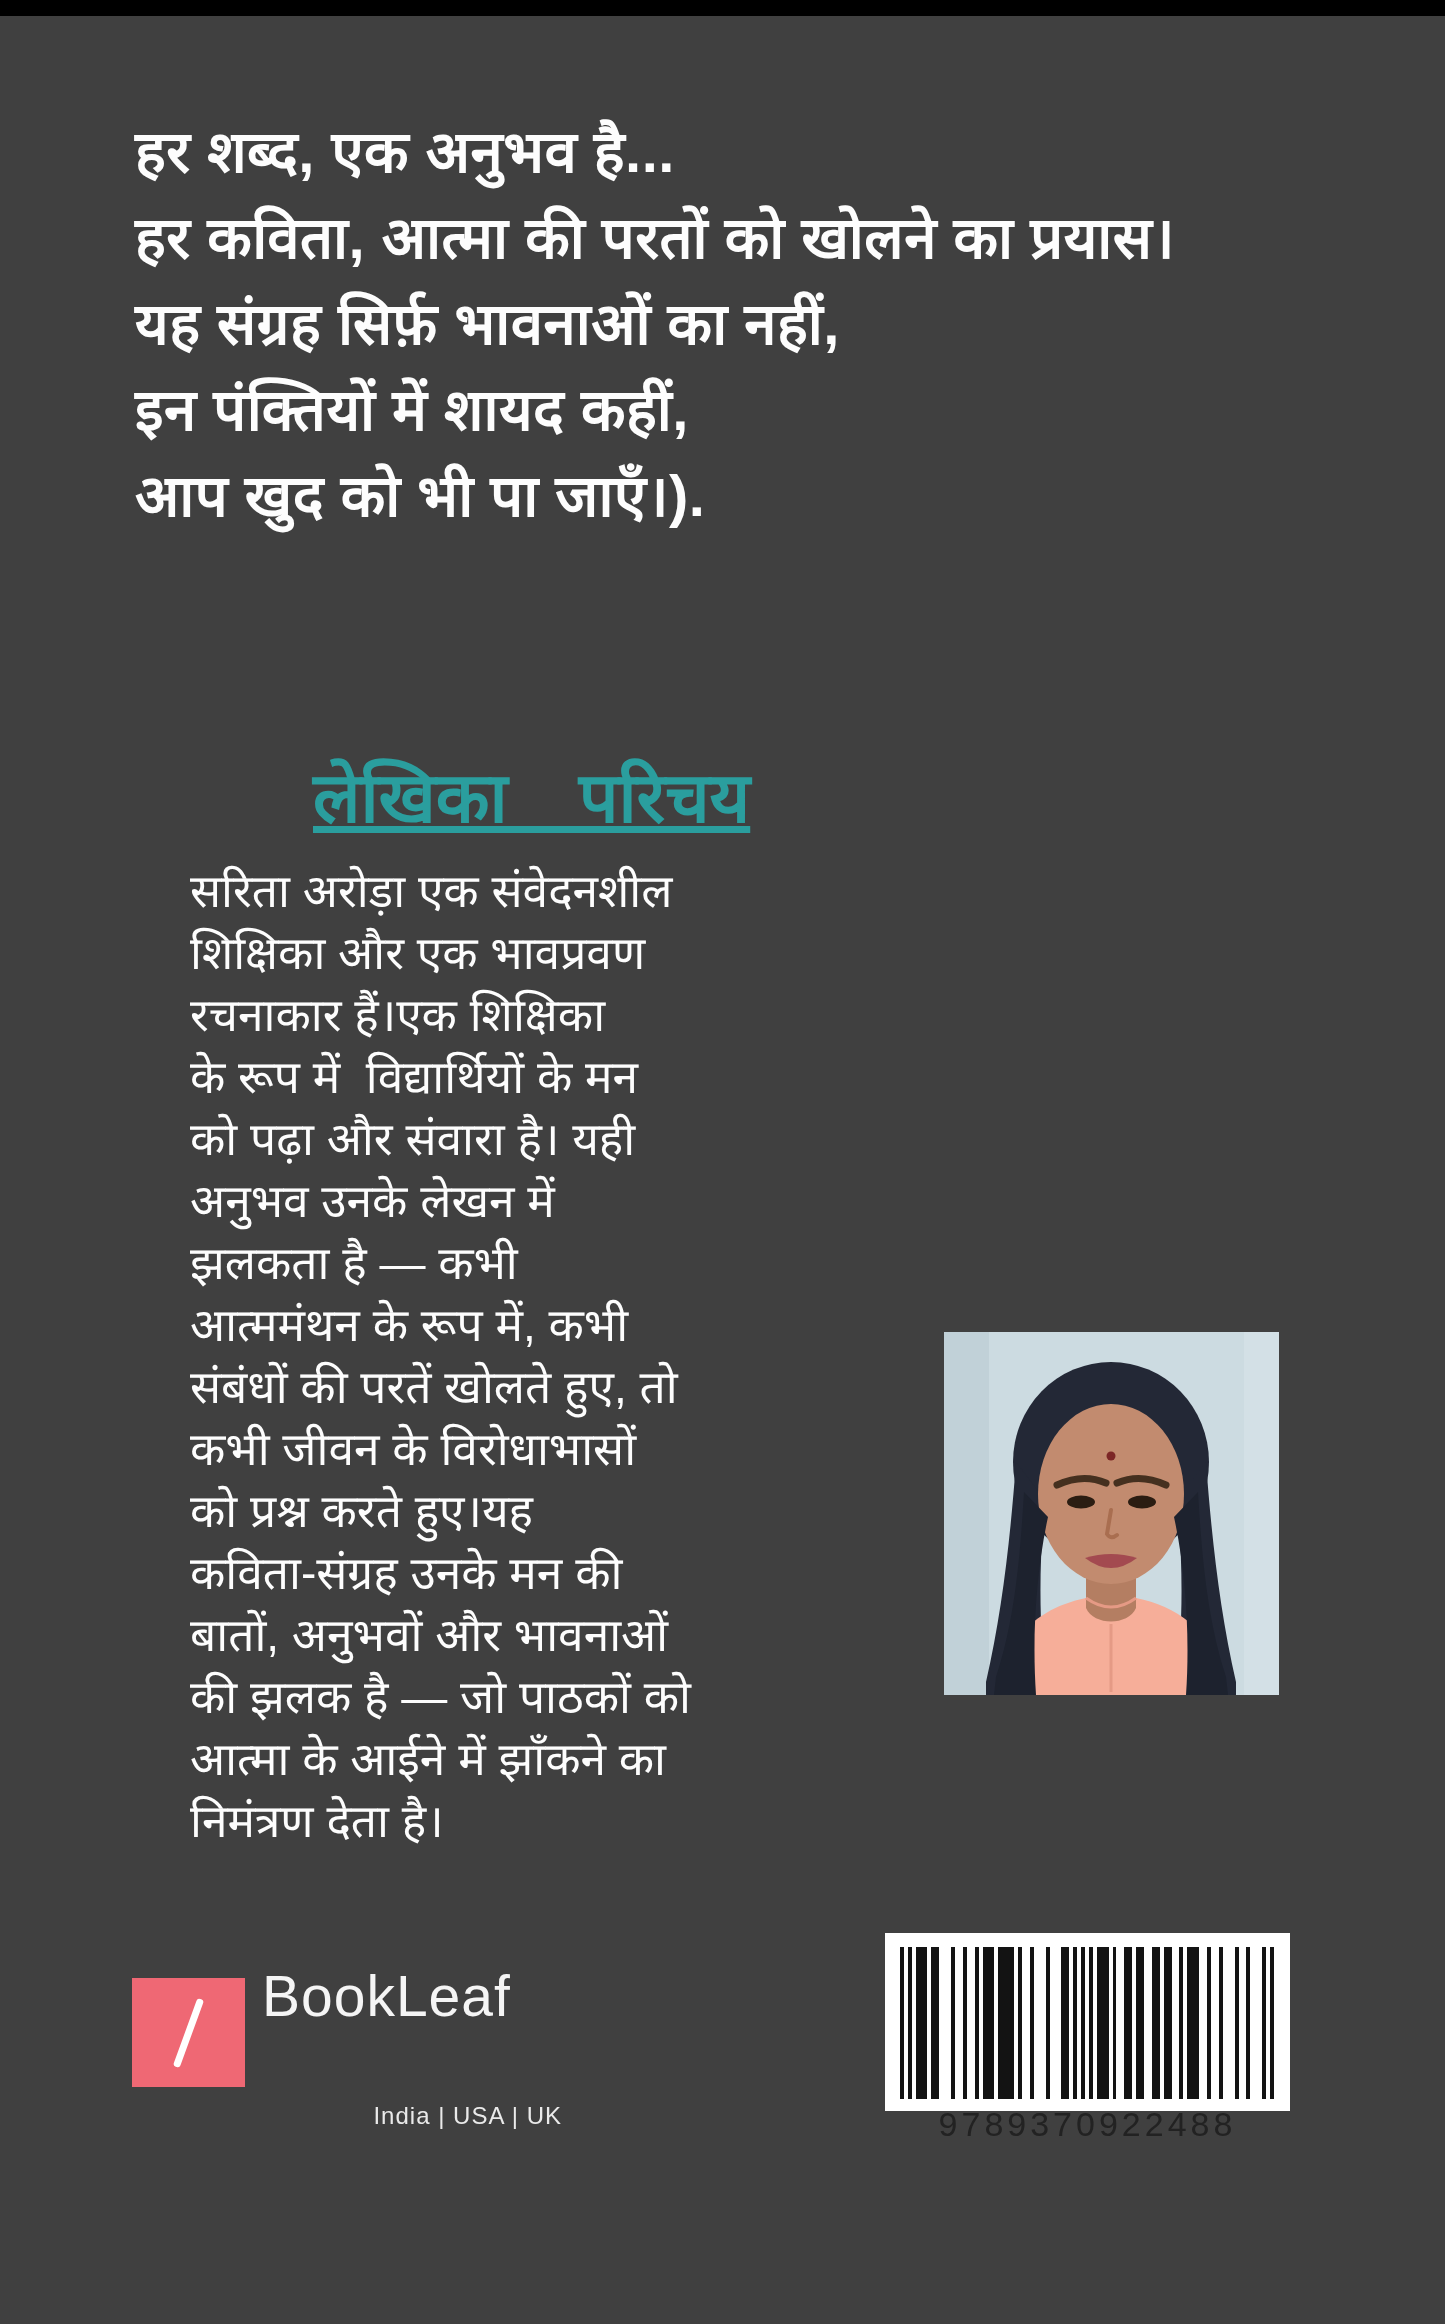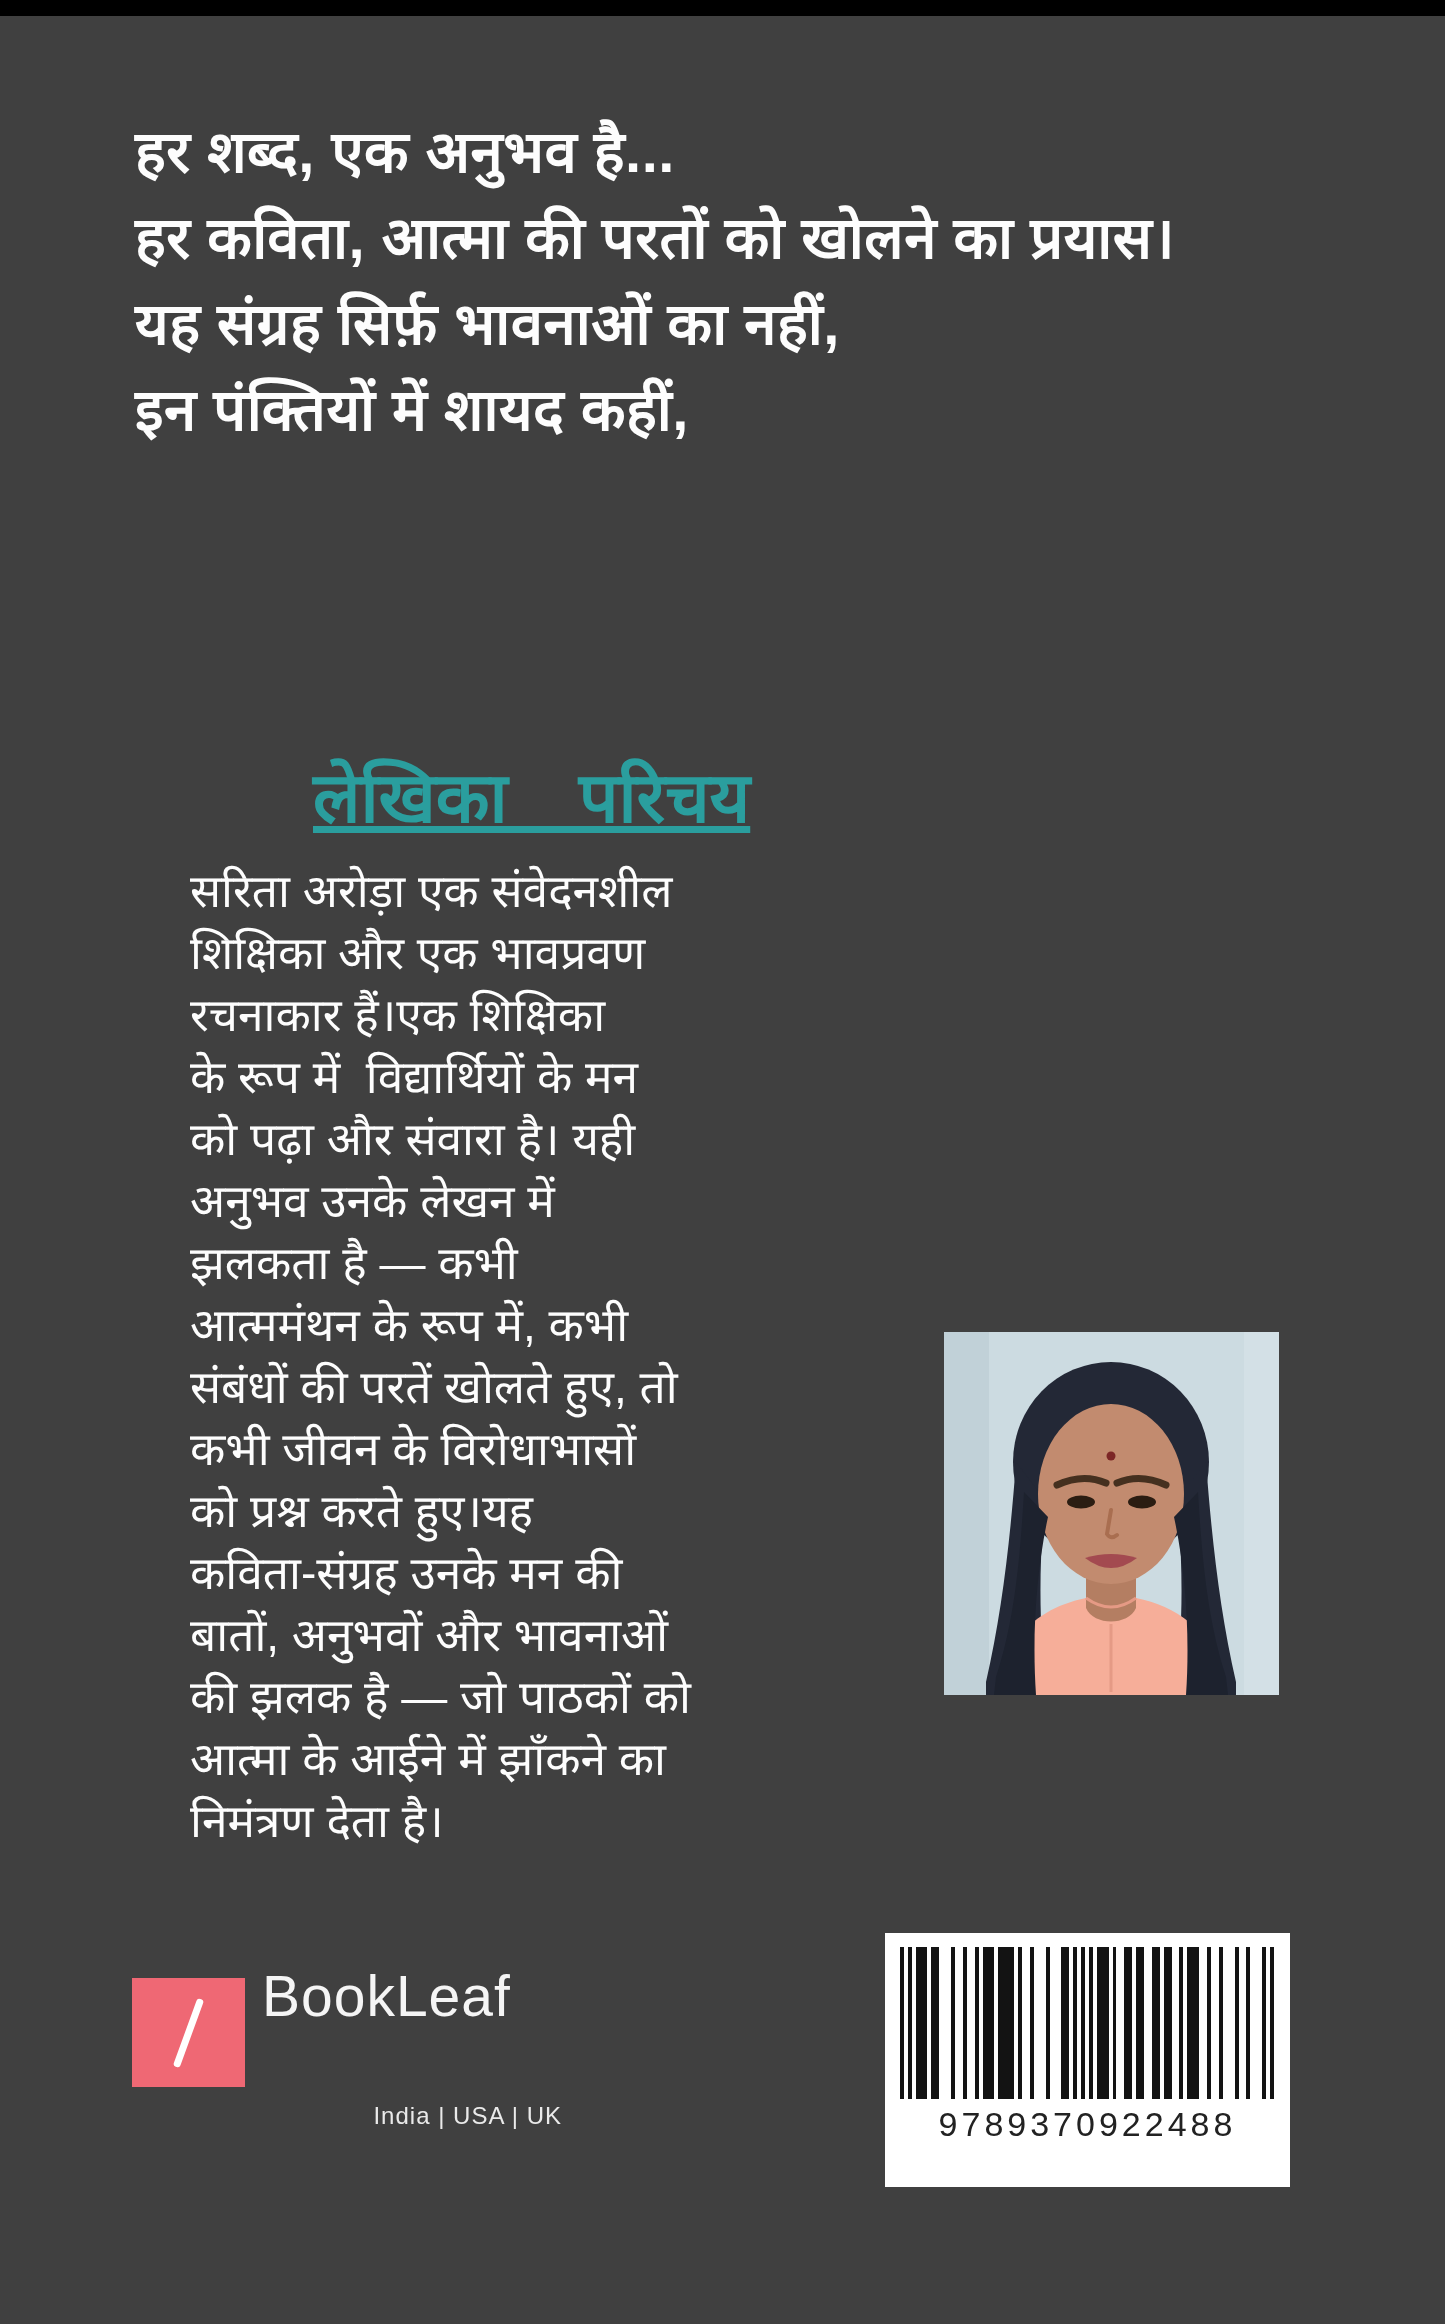--- a/index.html
+++ b/index.html
@@ -43,40 +43,40 @@
     position:absolute;left:262px;top:1950px;
     font-size:57px;line-height:60px;font-weight:300;
     letter-spacing:1px;color:#f5f5f5;
   }
   .regions{
     position:absolute;left:132px;top:2086px;width:430px;
     text-align:right;font-size:24px;font-weight:300;
     letter-spacing:1px;color:#eaeaea;white-space:pre;
   }
   .barcode{
-    position:absolute;left:885px;top:1917px;width:405px;height:254px;
+    position:absolute;left:885px;top:1917px;width:405px;height:178px;
     background:#ffffff;
   }
   .bars{
     display:flex;width:375.25px;margin:14px auto 0;
   }
   .m{display:block;flex:0 0 3.95px;height:152px;background:#fff;}
   .m.on{background:#131313;}
   .isbn{
     text-align:center;margin-top:6px;
     font-size:34px;letter-spacing:4px;color:#222;
     font-weight:400;
   }
 </style>
 </head>
 <body>
 
 <div class="cover">
 
-  <div class="quote"><div>हर शब्द, एक अनुभव है...</div><div>हर कविता, आत्मा की परतों को खोलने का प्रयास।</div><div>यह संग्रह सिर्फ़ भावनाओं का नहीं,</div><div>इन पंक्तियों में शायद कहीं,</div></div>
+  <div class="quote"><div>हर शब्द, एक अनुभव है...</div><div>हर कविता, आत्मा की परतों को खोलने का प्रयास।</div><div>यह संग्रह सिर्फ़ भावनाओं का नहीं,</div><div>इन पंक्तियों में शायद कहीं,</div><div>आप खुद को भी पा जाएँ।).</div></div>
 
   <h1 class="heading" style="color: rgb(42, 158, 158); text-decoration: underline;">लेखिका  परिचय</h1>
 
   <div class="bio"><div>सरिता अरोड़ा एक संवेदनशील</div><div>शिक्षिका और एक भावप्रवण</div><div>रचनाकार हैं।एक शिक्षिका</div><div>के रूप में  विद्यार्थियों के मन</div><div>को पढ़ा और संवारा है। यही</div><div>अनुभव उनके लेखन में</div><div>झलकता है — कभी</div><div>आत्ममंथन के रूप में, कभी</div><div>संबंधों की परतें खोलते हुए, तो</div><div>कभी जीवन के विरोधाभासों</div><div>को प्रश्न करते हुए।यह</div><div>कविता-संग्रह उनके मन की</div><div>बातों, अनुभवों और भावनाओं</div><div>की झलक है — जो पाठकों को</div><div>आत्मा के आईने में झाँकने का</div><div>निमंत्रण देता है।</div></div>
 
   <div class="photo">
     <svg viewBox="0 0 335 363" xmlns="http://www.w3.org/2000/svg">
       <rect width="335" height="363" fill="#ccdbe1"></rect>
       <rect width="45" height="363" fill="#bccdd4" opacity="0.7"></rect>
       <rect x="300" width="35" height="363" fill="#d6e3e8" opacity="0.7"></rect>

